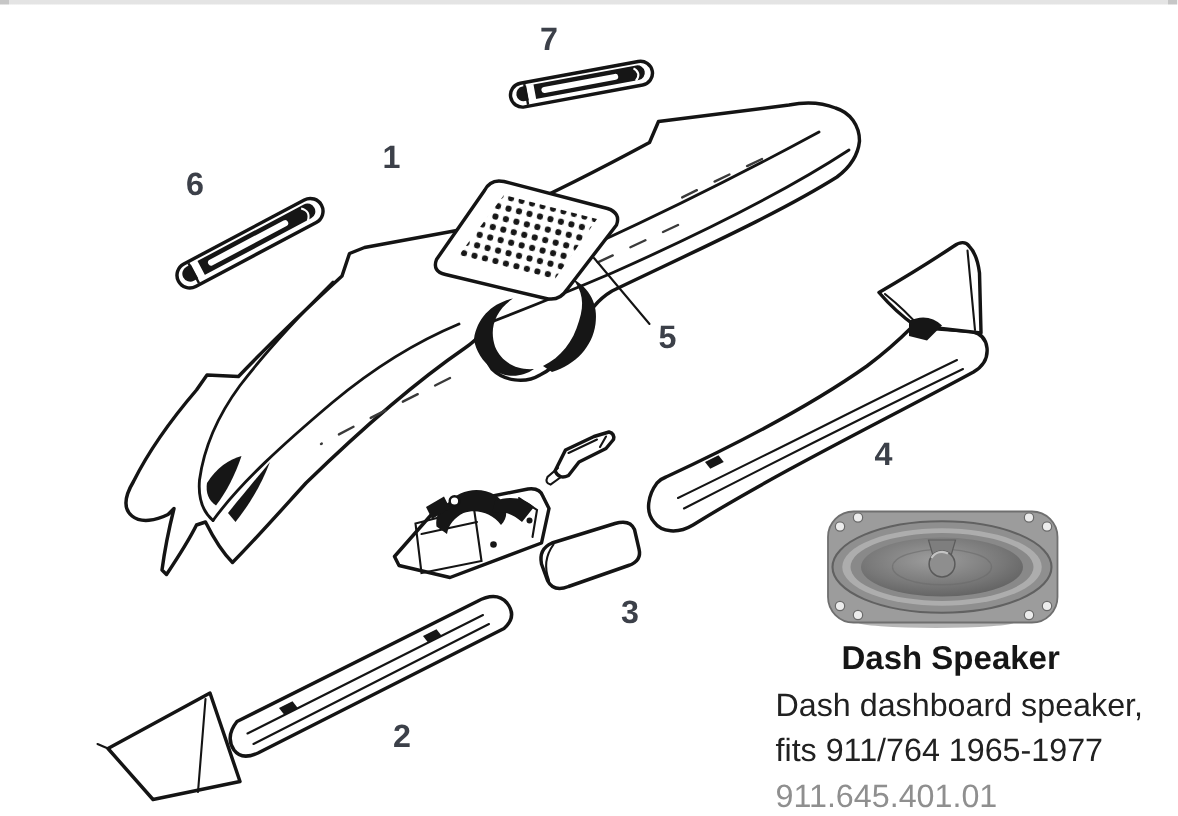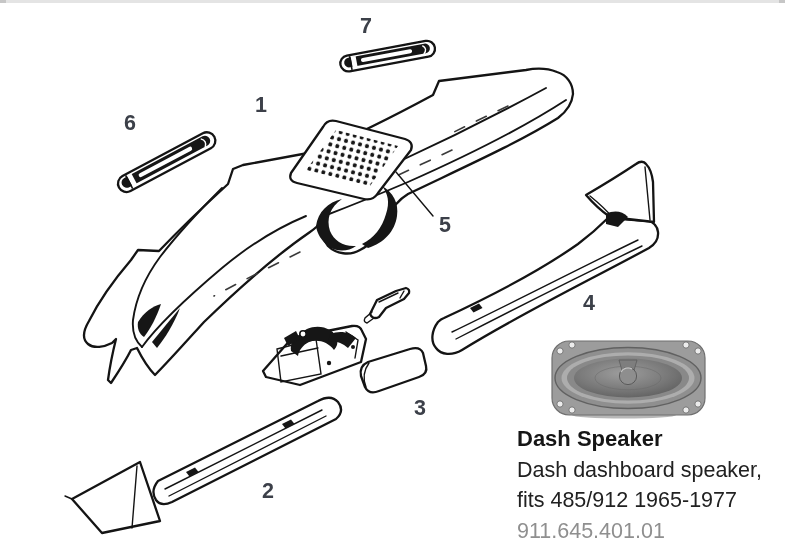--- a/index.html
+++ b/index.html
@@ -11,21 +11,21 @@
   
   .ol{fill:#ffffff;stroke:#141414;stroke-width:2.3;stroke-linejoin:round;stroke-linecap:round;}
   .ln{fill:none;stroke:#141414;stroke-width:1.9;stroke-linecap:round;}
   .ln-thin{fill:none;stroke:#141414;stroke-width:1.4;stroke-linecap:round;}
   .dk{fill:#161616;stroke:none;}
   .dash{fill:none;stroke:#3a3a3a;stroke-width:1.6;stroke-dasharray:11 13;stroke-linecap:round;}
   .plbl{font-family:"Liberation Sans",sans-serif;font-weight:bold;font-size:21.5px;fill:#3c4049;text-anchor:middle;}
   
   .product-info{position:absolute;left:517px;top:424px;width:268px;line-height:30.5px;
     font-size:21.5px;color:#212121;}
-  .product-title{font-weight:bold;font-size:22px;color:#161616;}
+  .product-title{font-weight:bold;font-size:22px;color:#161616;margin-left:44px;}
   .product-partnum{color:#8f8f8f;}
 </style>
 </head>
 <body>
 
 <div class="stage">
   <div class="top-edge"></div>
 
   <svg class="diagram" width="785" height="544" viewBox="0 0 785 544">
     <defs>
@@ -176,16 +176,16 @@
       <text class="plbl" x="589" y="310">4</text>
       <text class="plbl" x="445" y="232">5</text>
       <text class="plbl" x="130" y="130">6</text>
       <text class="plbl" x="366" y="33">7</text>
     </g>
   </svg>
 
   <div class="product-info">
     <div class="product-title">Dash Speaker</div>
     <div class="product-desc">Dash dashboard speaker,</div>
-    <div class="product-desc">fits 485/912 1965-1977</div>
+    <div class="product-desc">fits 911/764 1965-1977</div>
     <div class="product-partnum">911.645.401.01</div>
   </div>
 </div>
 
 </body></html>

